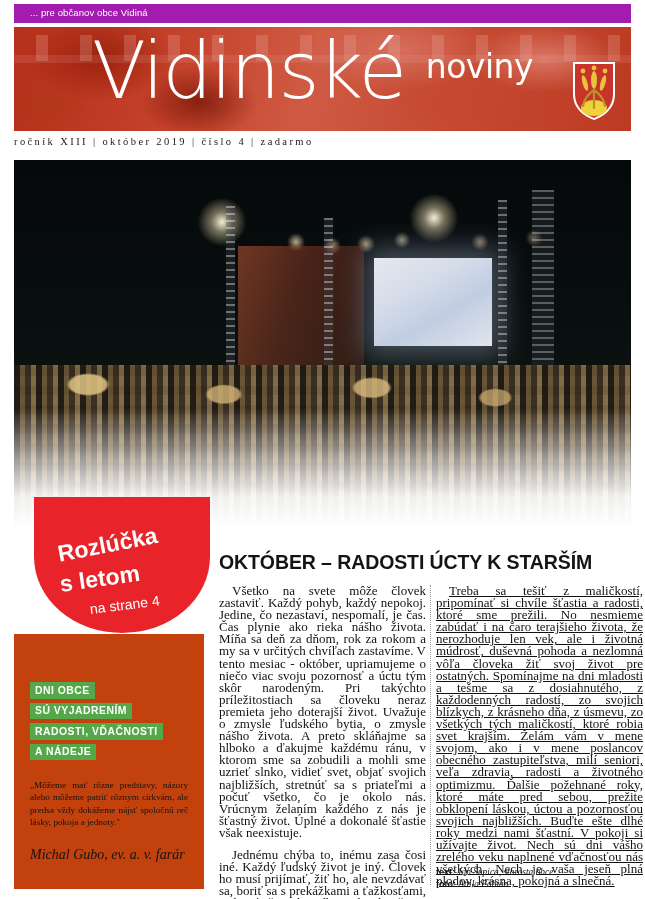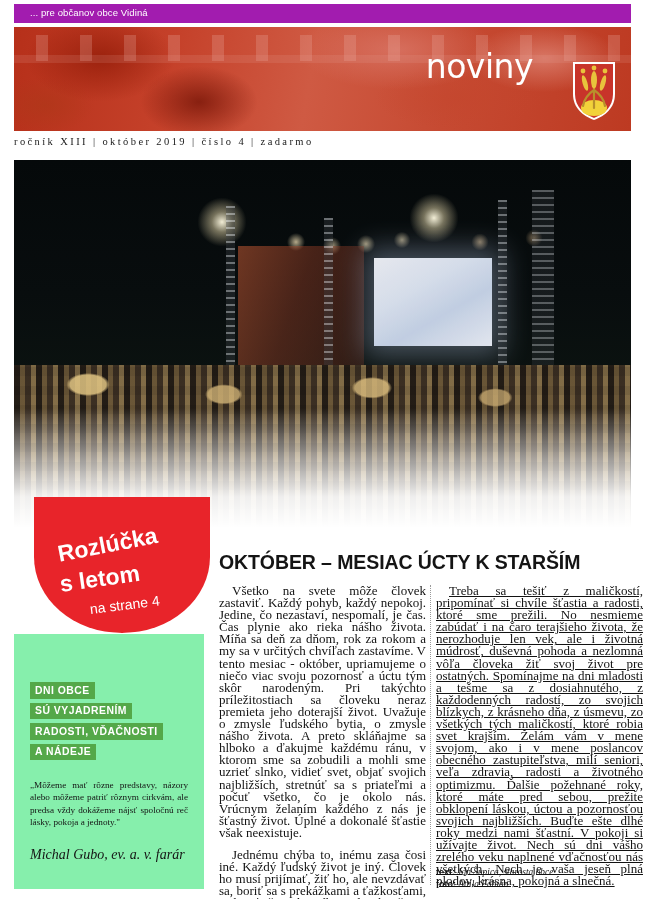--- a/index.html
+++ b/index.html
@@ -292,21 +292,21 @@
   }
   .byline b { font-style: normal; font-family: "Liberation Sans", sans-serif; font-size: 9px;}
 
   
   .sidebar {
     position: absolute;
     left: 14px;
     top: 634px;
     width: 190px;
     height: 255px;
-    background: #86efac;
+    background: #c2410c;
   }
   .sb-heads {
     position: absolute;
     left: 16px;
     top: 48px;
   }
   .sb-head {
     display: table;
     background: #54a849;
     color: #ffffff;
@@ -351,20 +351,21 @@
 </style>
 </head>
 <body>
 
 <div class="green-strip">
   <span class="green-strip-text">... pre občanov obce Vidiná</span>
 </div>
 
 <div class="masthead">
   <div class="mh-photo"></div>
+  <div class="mh-title">Vidinské</div>
   <div class="mh-sub">noviny</div>
 </div>
 
 <svg class="crest" viewBox="0 0 46 62">
   <path d="M2 2 H44 V34 C44 48 34 56 23 60 C12 56 2 48 2 34 Z" fill="#ffffff"></path>
   <path d="M4 4 H42 V34 C42 47 33 54 23 58 C13 54 4 47 4 34 Z" fill="#c8342a"></path>
   <ellipse cx="23" cy="48" rx="13" ry="8" fill="#f2d23a"></ellipse>
   <ellipse cx="23" cy="20" rx="3" ry="9" fill="#e8c33c"></ellipse>
   <ellipse cx="14" cy="23" rx="2.4" ry="8" fill="#e8c33c" transform="rotate(-16 14 23)"></ellipse>
   <ellipse cx="32" cy="23" rx="2.4" ry="8" fill="#e8c33c" transform="rotate(16 32 23)"></ellipse>
@@ -391,21 +392,21 @@
   </div>
 </div>
 
 <div class="badge">
   <div class="badge-shape"></div>
   <div class="badge-l1">Rozlúčka</div>
   <div class="badge-l2">s letom</div>
   <div class="badge-l3">na strane 4</div>
 </div>
 
-<div class="headline">OKTÓBER – MESIAC ÚCTY K STARŠÍM</div>
+<div class="headline">OKTÓBER – RADOSTI ÚCTY K STARŠÍM</div>
 
 <div class="col col-1">
   <p>Všetko na svete môže človek zastaviť. Každý pohyb, každý nepokoj. Jedine, čo nezastaví, nespomalí, je čas. Čas plynie ako rieka nášho života. Míňa sa deň za dňom, rok za rokom a my sa v určitých chvíľach zastavíme. V tento mesiac - október, upriamujeme o niečo viac svoju pozornosť a úctu tým skôr narodeným. Pri takýchto príležitostiach sa človeku neraz premieta jeho doterajší život. Uvažuje o zmysle ľudského bytia, o zmysle nášho života. A preto skláňajme sa hlboko a ďakujme každému ránu, v ktorom sme sa zobudili a mohli sme uzrieť slnko, vidieť svet, objať svojich najbližších, stretnúť sa s priateľmi a počuť všetko, čo je okolo nás. Vrúcnym želaním každého z nás je šťastný život. Úplné a dokonalé šťastie však neexistuje.</p>
   <p>Jednému chýba to, inému zasa čosi iné. Každý ľudský život je iný. Človek ho musí prijímať, žiť ho, ale nevzdávať sa, boriť sa s prekážkami a ťažkosťami, siahnuť až na dno síl s vedomím, že po každej búrke sa vyjasní a všetko skrásnie.</p>
 </div>
 
 <div class="col-divider"></div>
 
 <div class="col col-2">
   <p>Treba sa tešiť z maličkostí, pripomínať si chvíle šťastia a radosti, ktoré sme prežili. No nesmieme zabúdať i na čaro terajšieho života, že nerozhoduje len vek, ale i životná múdrosť, duševná pohoda a nezlomná vôľa človeka žiť svoj život pre ostatných. Spomínajme na dni mladosti a tešme sa z dosiahnutého, z každodenných radostí, zo svojich blízkych, z krásneho dňa, z úsmevu, zo všetkých tých maličkostí, ktoré robia svet krajším. Želám vám v mene svojom, ako i v mene poslancov obecného zastupiteľstva, milí seniori, veľa zdravia, radosti a životného optimizmu. Ďalšie požehnané roky, ktoré máte pred sebou, prežite obklopení láskou, úctou a pozornosťou svojich najbližších. Buďte ešte dlhé roky medzi nami šťastní. V pokoji si užívajte život. Nech sú dni vášho zrelého veku naplnené vďačnosťou nás všetkých. Nech je vaša jeseň plná plodov, krásna, pokojná a slnečná.</p>

